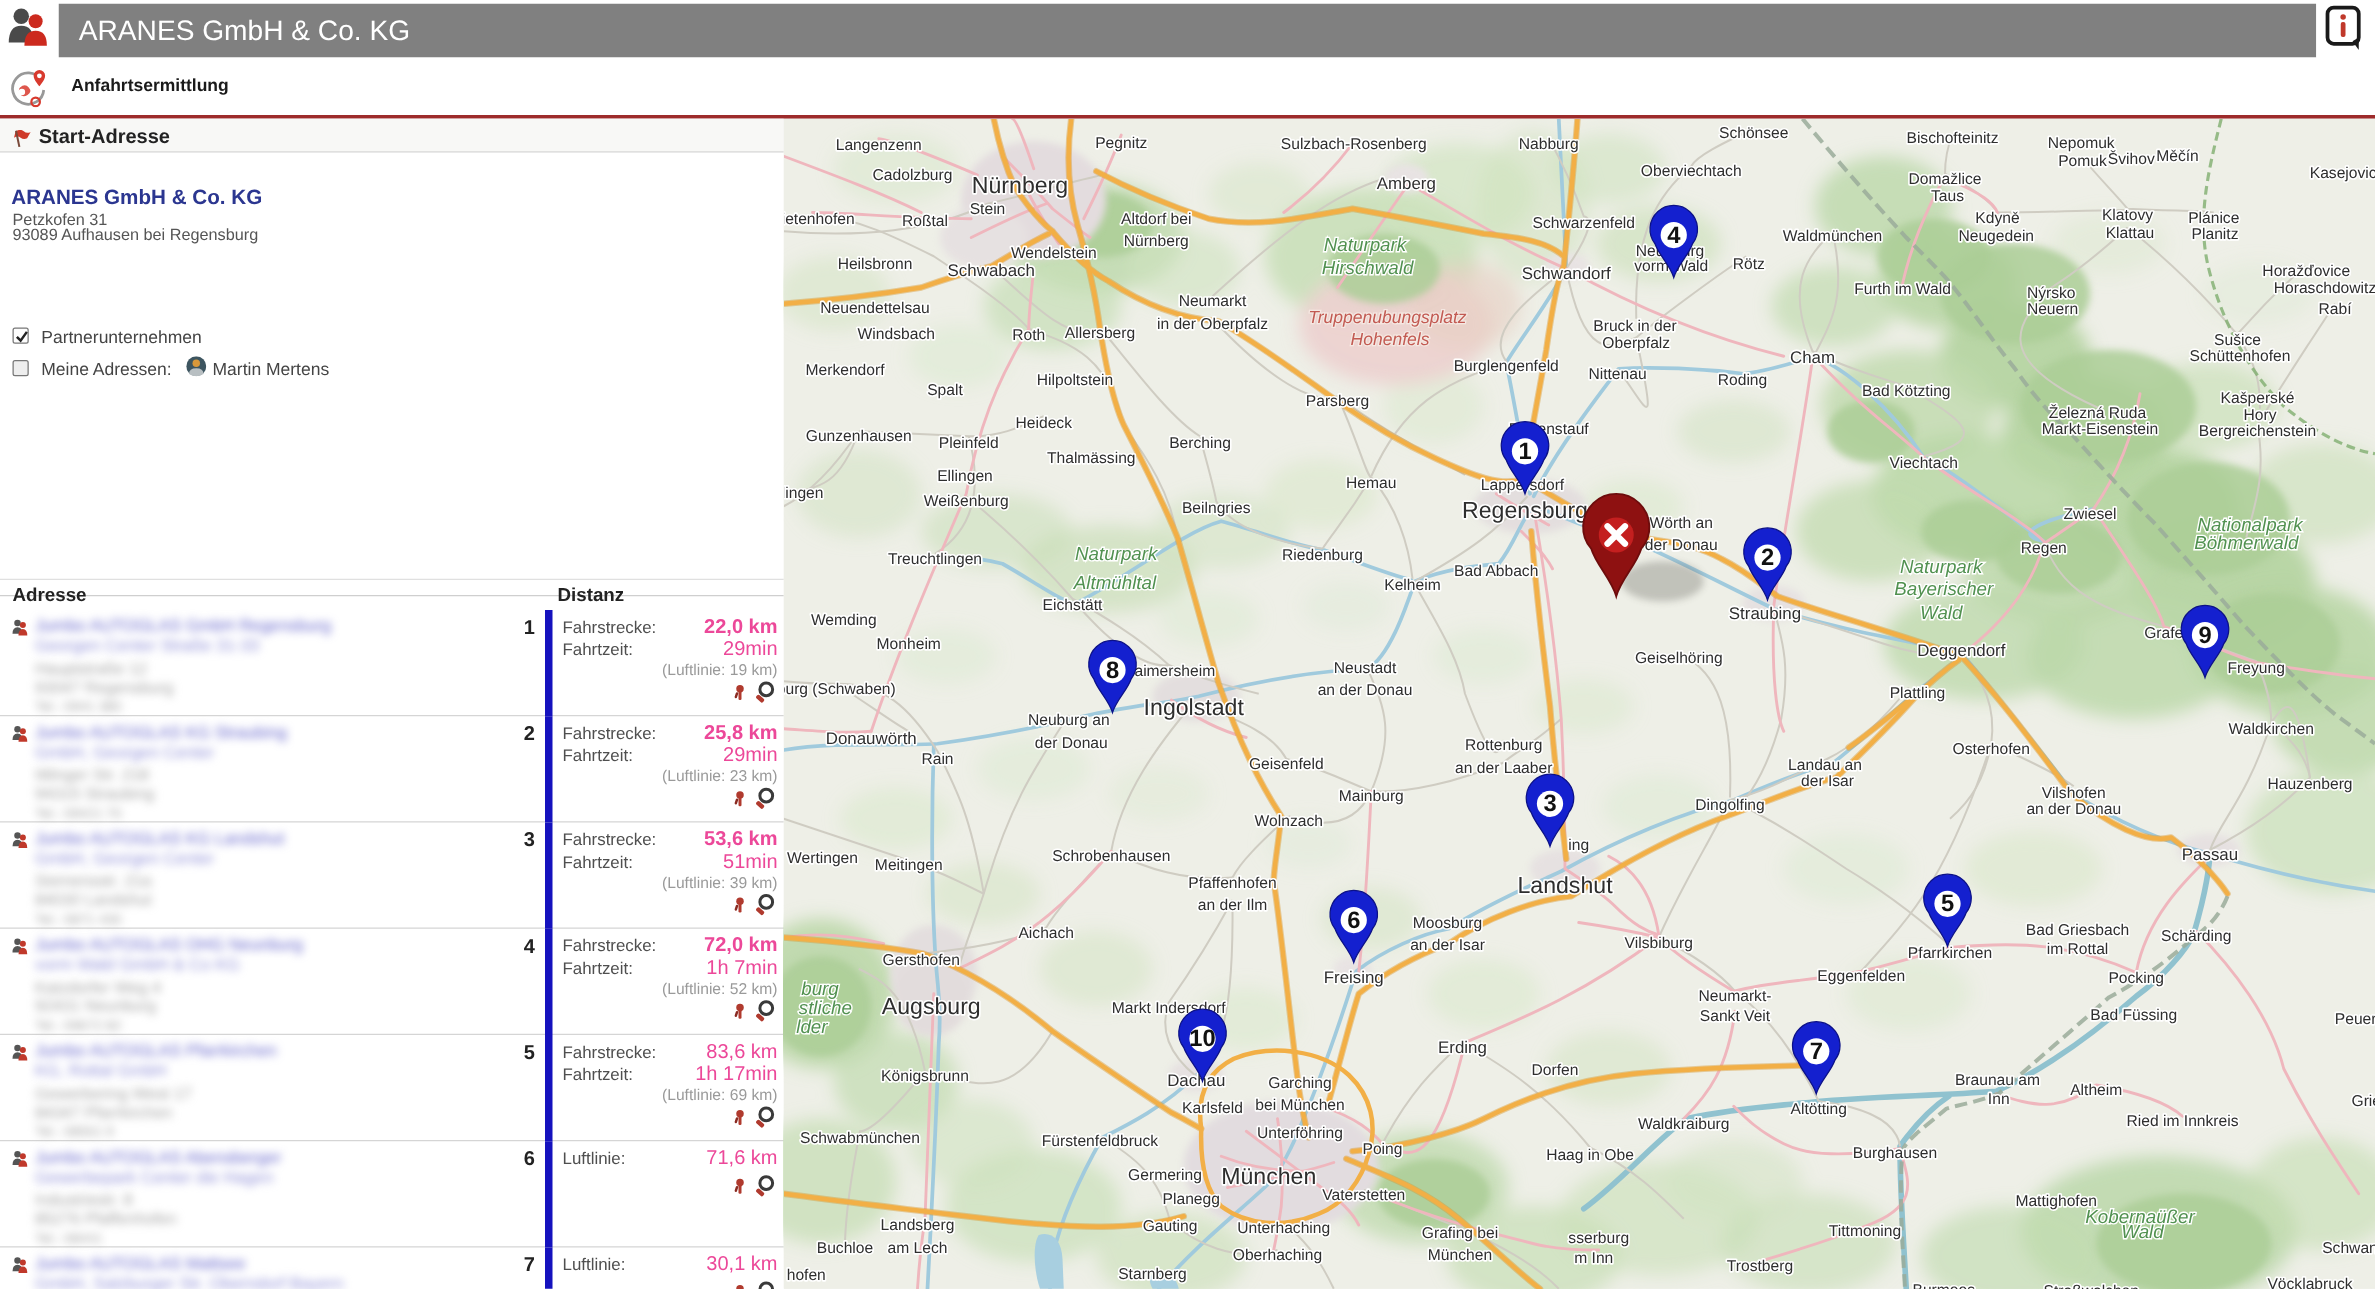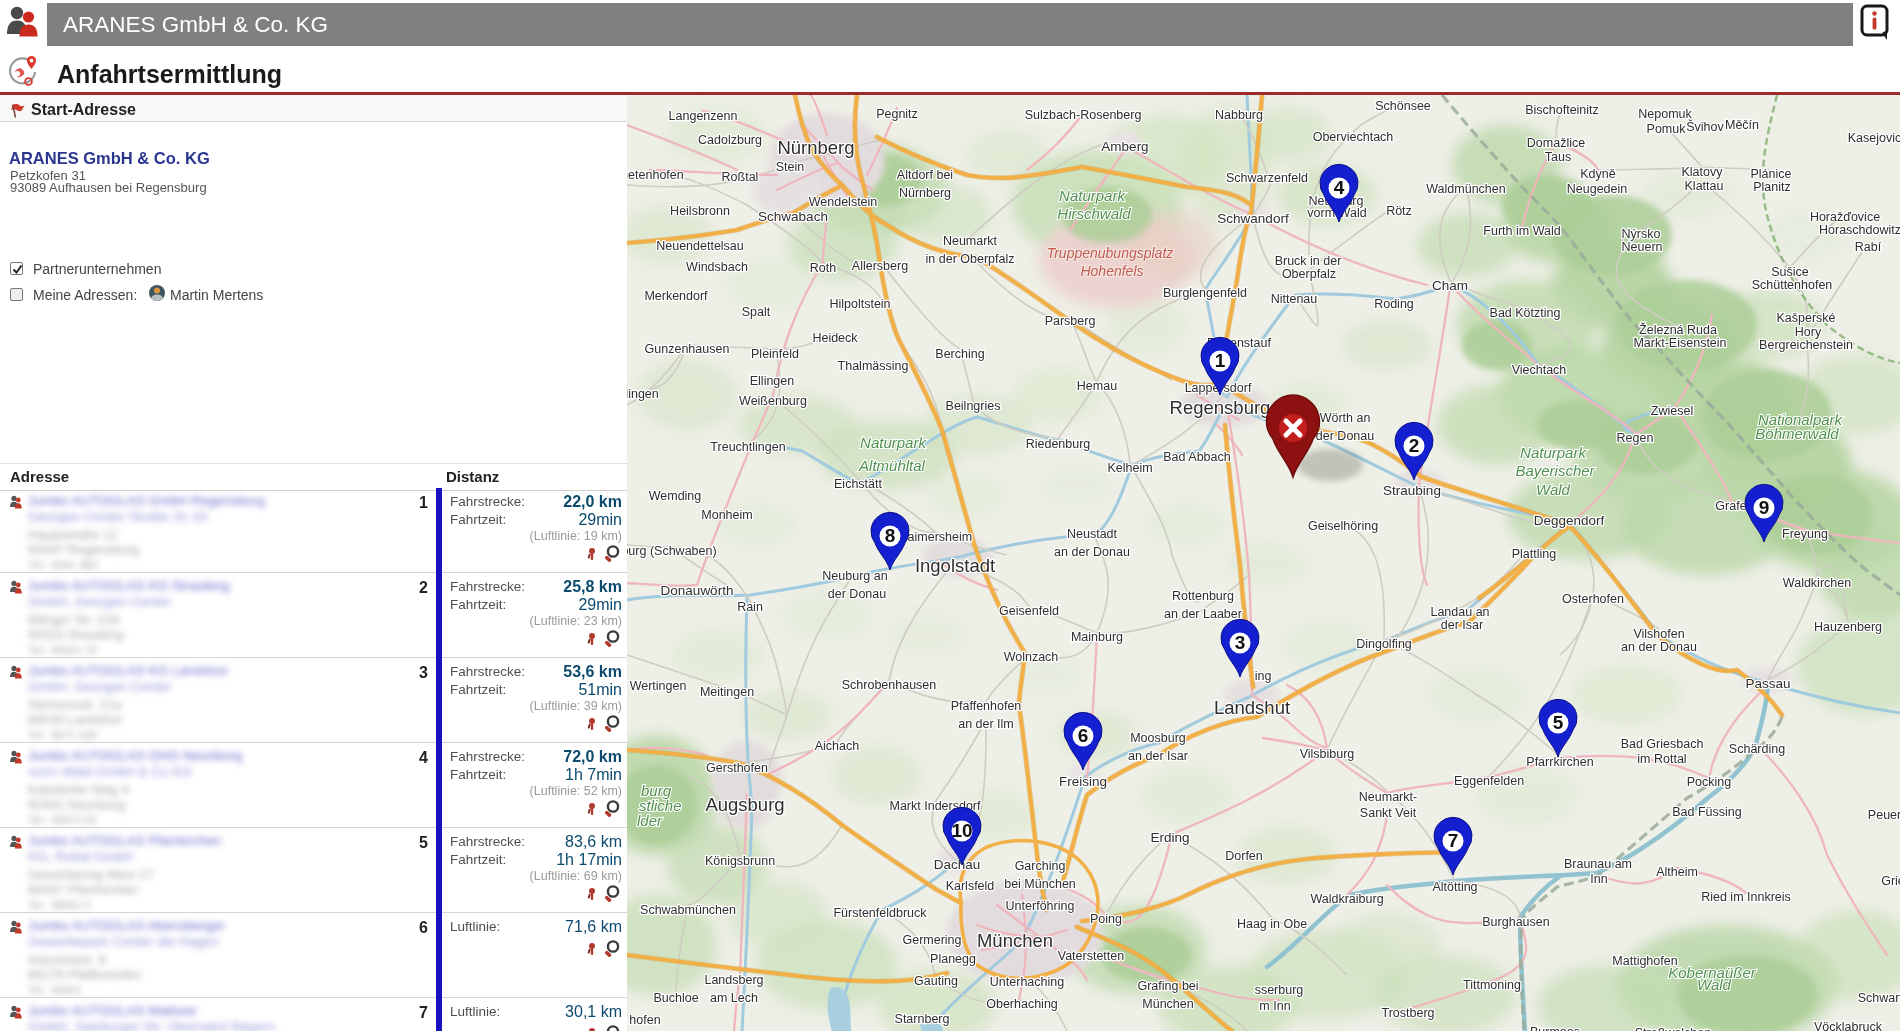--- a/index.html
+++ b/index.html
@@ -3,44 +3,44 @@
 <meta charset="utf-8">
 <style>
 * { margin:0; padding:0; box-sizing:border-box; }
 html,body { width:1900px; height:1031px; overflow:hidden; background:#fff;
   font-family:"Liberation Sans", sans-serif; }
 #topbar { position:absolute; left:47px; top:3px; width:1806px; height:43px; background:#808080; }
 #topbar .title { position:absolute; left:16px; top:9px; color:#fff; font-size:22.5px; }
 #logo1 { position:absolute; left:0; top:0; width:46px; height:46px; background:#fff; }
 #infobox { position:absolute; left:1853px; top:0; width:47px; height:46px; background:#fff; }
 #subbar { position:absolute; left:0; top:46px; width:1900px; height:46px; background:#fff; }
-#subbar .title { position:absolute; left:57px; top:14px; color:#1a1a1a; font-size:25px; font-weight:bold; }
+#subbar .title { position:absolute; left:57px; top:14px; color:#1a1a1a; font-size:14px; font-weight:bold; }
 #redline { position:absolute; left:0; top:92px; width:1900px; height:3px; background:#9d2b2b; }
 #panel { position:absolute; left:0; top:95px; width:627px; height:936px; background:#fff; }
 .sechead { position:absolute; left:0; width:627px; height:27px; border-bottom:1px solid #d8d8d8; background:#f8f8f6; }
 .sechead .t { position:absolute; left:31px; top:6px; font-size:16px; font-weight:bold; color:#222; }
 .addr-name { position:absolute; left:9px; top:54px; font-size:16.5px; font-weight:bold; color:#2b3690; }
 .addr-l { position:absolute; left:10px; font-size:13px; color:#555; }
 .cbrow { position:absolute; left:10px; font-size:14px; color:#444; }
 .cb { position:absolute; left:0; top:1px; width:13px; height:13px; border:1px solid #777; background:#fdfdfd; border-radius:2px; }
 #btnband { position:absolute; left:0; top:272px; width:627px; height:46px; background:#e9e9e7; border-top:1px solid #f4f4f2; }
 .btn { position:absolute; top:8px; height:30px; border:1px solid #8f8f8f; border-radius:4px;
   background:linear-gradient(#f6f6f6,#dcdcdc); box-shadow:0 1px 1px rgba(0,0,0,.25); font-size:15px; color:#333; }
 .btn span { position:absolute; top:5px; }
 #ztable { position:absolute; left:0; top:368px; width:627px; }
-#thead { position:absolute; left:0; top:0; width:627px; height:28px; background:#fff; border-top:1px solid #e0e0e0; border-bottom:1px solid #cfcfcf; }
+#thead { position:absolute; left:0; top:0; width:627px; height:14px; background:#fff; border-top:1px solid #e0e0e0; border-bottom:1px solid #cfcfcf; }
 #thead .a { position:absolute; left:10px; top:4px; font-weight:bold; font-size:15px; color:#222;}
 #thead .d { position:absolute; left:446px; top:4px; font-weight:bold; font-size:15px; color:#222;}
 .row { position:absolute; left:0; width:627px; height:85px; border-bottom:1px solid #d5d5d5; }
 .row .bar { position:absolute; left:436px; top:0; width:6px; height:85px; background:#1512be; }
 .row .num { position:absolute; left:380px; top:6px; width:48px; text-align:right; font-size:16px; font-weight:bold; color:#222; }
 .row .blur1 { position:absolute; left:28px; top:5px; font-size:13.5px; color:#6565cc; filter:blur(3.4px); line-height:16px; white-space:nowrap;}
 .row .blur2 { position:absolute; left:28px; font-size:13px; color:#a2a2a2; filter:blur(3.2px); line-height:15px; white-space:nowrap;}
 .row .lab { position:absolute; left:450px; font-size:13.5px; color:#4f4f4f; }
-.row .val { position:absolute; right:5px; text-align:left; font-size:16px; color:#0c4a6e; }
+.row .val { position:absolute; right:5px; text-align:left; font-size:16px; color:#ec4899; }
 .row .luft { position:absolute; right:5px; text-align:right; font-size:12.5px; color:#9a9a9a; }
 #map { position:absolute; left:627px; top:95px; width:1273px; height:936px; background:#edeee6; }
 .ricon { position:absolute; left:9px; top:7px; }
 .acticon { position:absolute; left:583px; top:56px; }
 svg { display:block; }
 </style>
 </head>
 <body>
 <svg width="0" height="0" style="position:absolute;">
 <defs>

